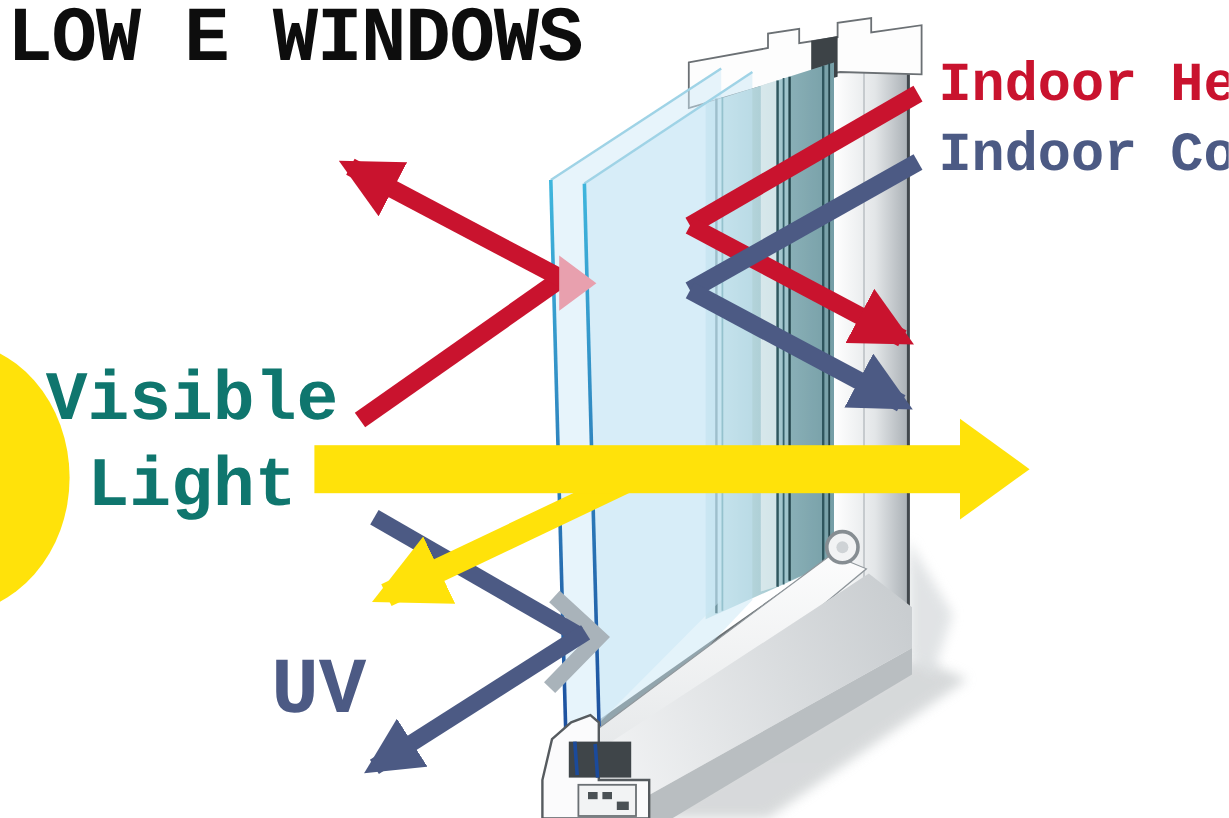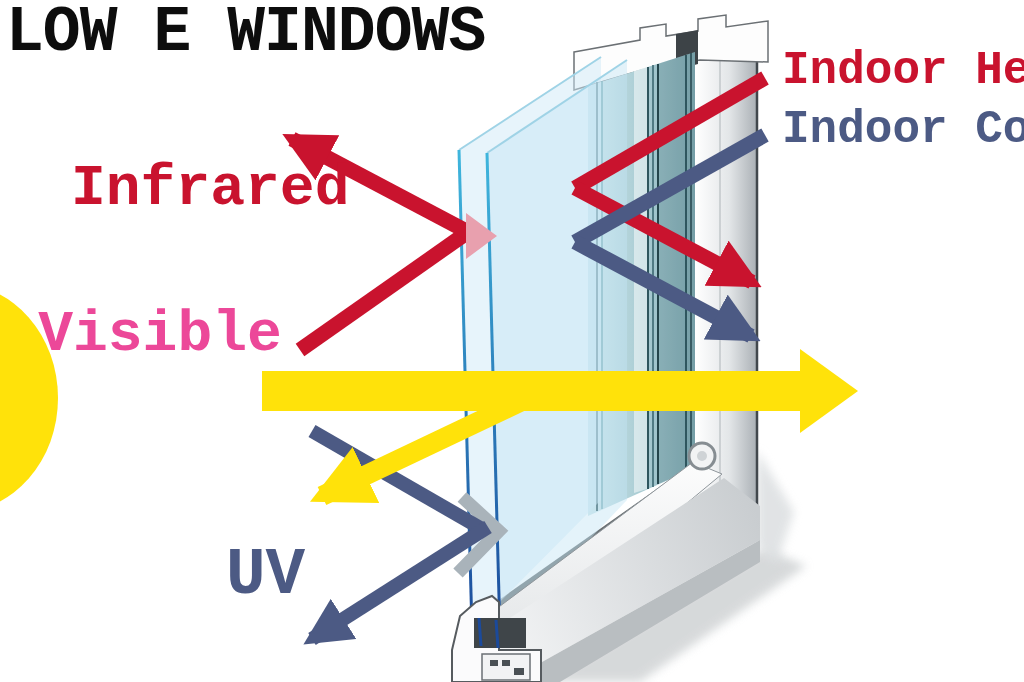--- a/index.html
+++ b/index.html
@@ -9,21 +9,21 @@
   }
   #stage svg{position:absolute;left:0;top:0;z-index:1;}
   .lbl{position:absolute;z-index:2;font-weight:bold;white-space:nowrap;}
   .title{
     left:6px;top:2px;font-size:65px;line-height:62px;color:#0d0d0d;
     letter-spacing:-1px;transform:scaleX(.97);transform-origin:left top;
   }
   .infrared{left:71px;top:160px;font-size:58px;line-height:58px;color:#c9132e;}
   .visible{
     left:36px;top:299px;width:248px;text-align:center;white-space:normal;
-    font-size:58px;line-height:72px;color:#ec4899;
+    font-size:58px;line-height:72px;color:#0f766e;
   }
   .uv{left:226px;top:533px;font-size:66px;line-height:86px;color:#4c5a84;}
   .indoor-heat{left:782px;top:48px;font-size:46px;line-height:46px;color:#c9132e;}
   .indoor-cool{left:782px;top:107px;font-size:46px;line-height:46px;color:#4c5a84;}
 </style>
 </head>
 <body>
 
 <div id="stage">
 
@@ -138,20 +138,20 @@
       <line x1="312" y1="431" x2="482" y2="529" stroke-width="14" stroke="#4c5a84"></line>
       <line x1="488" y1="527" x2="312" y2="639" stroke-width="14" marker-end="url(#arrowNavy)" stroke="#4c5a84"></line>
 
       <line x1="545" y1="390" x2="322" y2="496" stroke-width="20" marker-end="url(#arrowYellow)" stroke="#ffe20a"></line>
       <rect x="262" y="371" width="538" height="40" stroke="none" fill="#ffe20a"></rect>
       <polygon points="800,349 858,391 800,433" stroke="none" fill="#ffe20a"></polygon>
     </g>
   </svg>
 
   <div class="lbl title">LOW E WINDOWS</div>
-  <div class="lbl infrared">Infrared</div>
   <div class="lbl visible">
     <span>Visible</span><br>
+    <span>Light</span>
   </div>
   <div class="lbl uv">UV</div>
   <div class="lbl indoor-heat">Indoor Heat</div>
   <div class="lbl indoor-cool">Indoor Cool</div>
 </div>
 
 </body></html>

